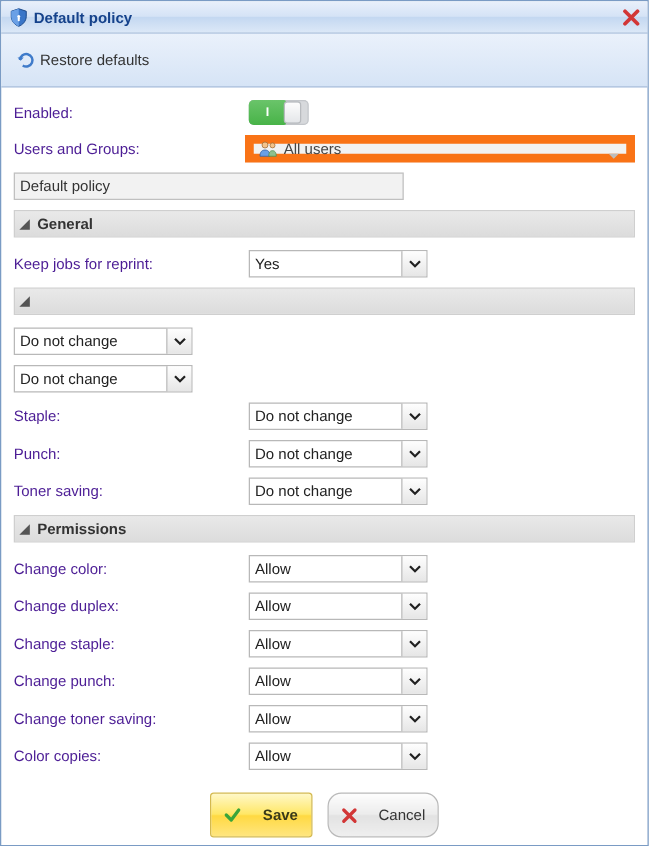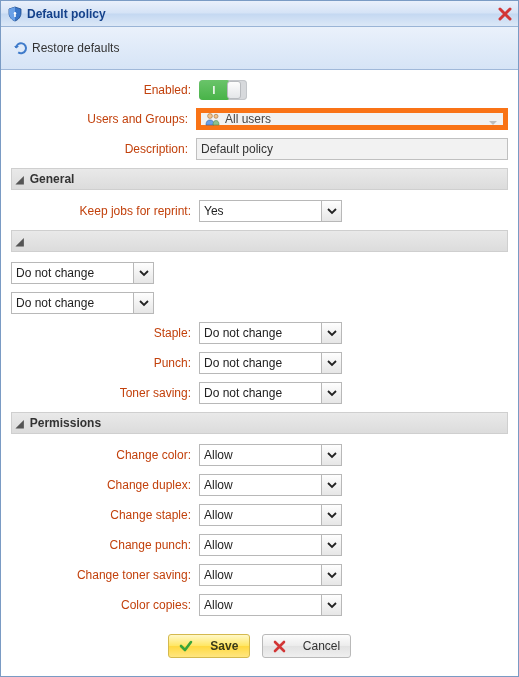--- a/index.html
+++ b/index.html
@@ -54,23 +54,22 @@
   .form-area {
     padding: 10px 10px 8px 10px;
   }
   .row {
     display: flex;
     align-items: center;
     margin-bottom: 8px;
   }
   .row .lbl {
     width: 188px;
-    text-align: right;
     padding-right: 8px;
-    color: #c2410c;
+    color: #4c1d95;
   }
   .row .ctrl { flex: 0 0 auto; }
   
   .toggle {
     width: 48px;
     height: 20px;
     border-radius: 4px;
     background: #d7d9dc;
     position: relative;
     cursor: pointer;
@@ -95,21 +94,21 @@
     width: 14px;
     height: 18px;
     background: linear-gradient(#fdfdfd, #e4e6e9);
     border: 1px solid #b8bbbf;
     border-radius: 3px;
   }
   
   .combo-display {
     width: 312px;
     height: 22px;
-    border: 5px solid #f97316;
+    border: 7px solid #f97316;
     background: #f2f2f2;
     color: #444;
     display: flex;
     align-items: center;
     padding: 0 4px;
     position: relative;
     cursor: default;
   }
   .combo-display .dd {
     position: absolute;
@@ -169,40 +168,41 @@
   }
   
   .button-bar {
     display: flex;
     justify-content: center;
     gap: 12px;
     padding: 10px 0 0 0;
   }
   .btn {
     min-width: 82px;
-    height: 24px;
+    height: 36px;
     border: 1px solid #b9b9b9;
     border-radius: 3px;
     display: flex;
     align-items: center;
     justify-content: center;
     gap: 17px;
     cursor: pointer;
     font-size: 12px;
     padding: 0 10px;
   }
   .btn.save {
     background: linear-gradient(#fff8c8, #ffe766 48%, #ffd942 52%, #ffe680);
     border-color: #d4b94e;
     font-weight: bold;
     color: #3a3a1a;
   }
   .btn.cancel {
     background: linear-gradient(#fdfdfd, #ececec 48%, #e2e2e2 52%, #efefef);
     color: #333;
+    border-radius: 11px;
   }
   svg { display: block; }
 </style>
 </head>
 <body>
 
 <div class="titlebar">
   <span>
     <svg width="16" height="16" viewBox="0 0 16 16">
       <path d="M8 1 L14 3 V7 C14 11 11 14 8 15 C5 14 2 11 2 7 V3 Z" fill="#3a76c8" stroke="#1d4a8a" stroke-width="0.8"></path>
@@ -260,21 +260,20 @@
         <span class="dd">
           <svg width="10" height="10" viewBox="0 0 10 10">
               <path d="M1 3 L5 7 L9 3 Z" fill="#bdbdbd"></path>
             </svg>
         </span>
       </div>
     </div>
   </div>
 
   <div class="row">
-    <div class="lbl">Description:</div>
     <div class="ctrl">
       <div class="textbox">
         <span>Default policy</span>
       </div>
     </div>
   </div>
 
   <div class="section-head">
     <span class="tri">◢</span>
     <span>General</span>

